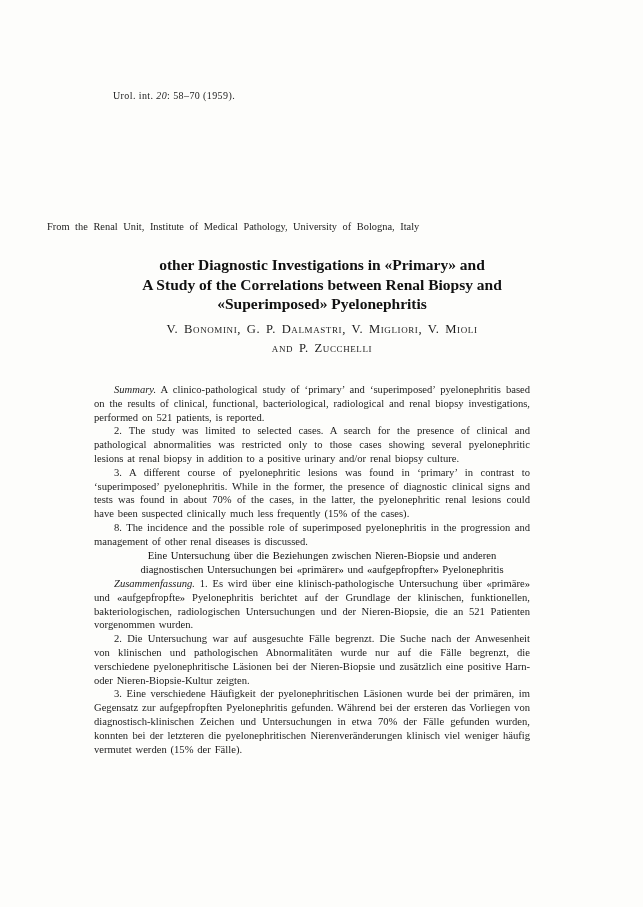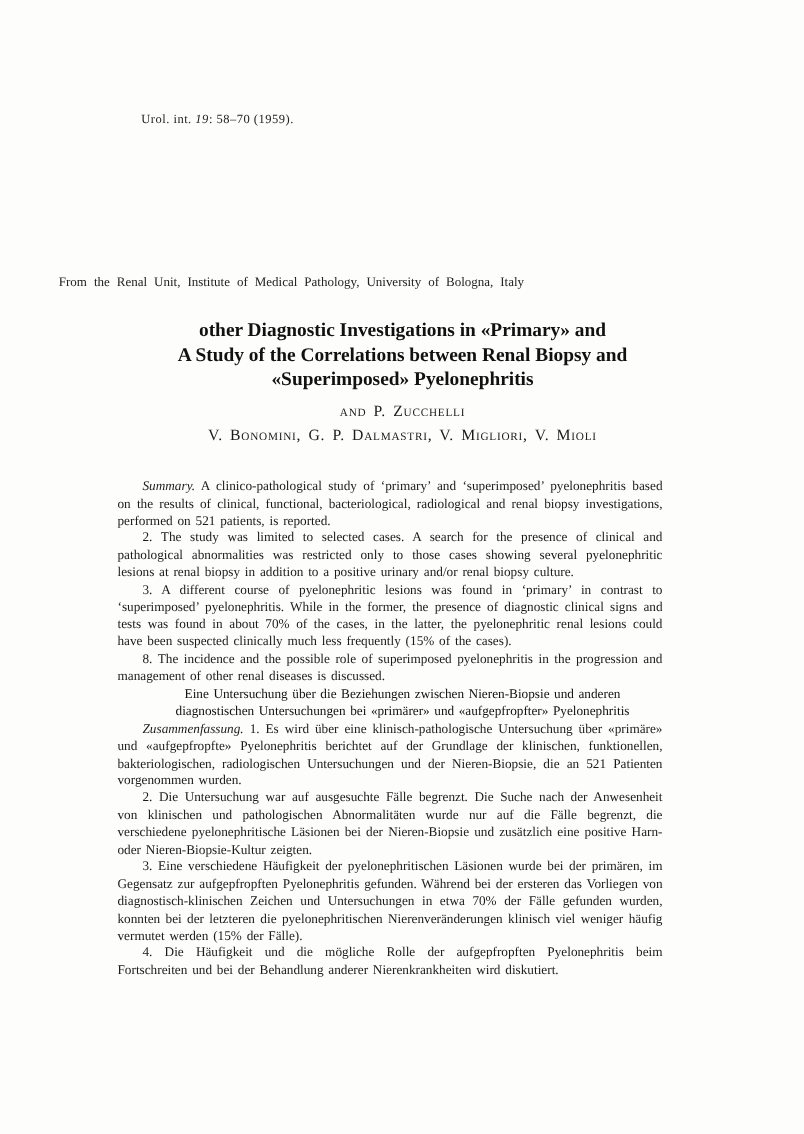--- a/index.html
+++ b/index.html
@@ -71,48 +71,47 @@
     word-spacing: 1px;
     color: #111;
   }
 </style>
 </head>
 <body>
 
 <div class="page">
 
   <div class="journal-ref">
-    <span>Urol. int. </span><span class="vol">19</span><span>: 58–70 (1959).</span>
+    <span>Urol. int. </span><span class="vol">20</span><span>: 58–70 (1959).</span>
   </div>
 
   <div class="affiliation">From the Renal Unit, Institute of Medical Pathology, University of Bologna, Italy</div>
 
   <div class="title-block">
     <div>other Diagnostic Investigations in «Primary» and</div>
     <div>A Study of the Correlations between Renal Biopsy and</div>
     <div>«Superimposed» Pyelonephritis</div>
   </div>
 
   <div class="authors-block">
+    <div>V. Bonomini, G. P. Dalmastri, V. Migliori, V. Mioli</div>
     <div>and P. Zucchelli</div>
-    <div>V. Bonomini, G. P. Dalmastri, V. Migliori, V. Mioli</div>
   </div>
 
   <div class="body-block">
 
     <p><span class="lead">Summary.</span><span> A clinico-pathological study of ‘primary’ and ‘superimposed’ pyelonephritis based on the results of clinical, functional, bacteriological, radiological and renal biopsy investigations, performed on 521 patients, is reported.</span></p>
     <p>2. The study was limited to selected cases. A search for the presence of clinical and pathological abnormalities was restricted only to those cases showing several pyelonephritic lesions at renal biopsy in addition to a positive urinary and/or renal biopsy culture.</p>
     <p>3. A different course of pyelonephritic lesions was found in ‘primary’ in contrast to ‘superimposed’ pyelonephritis. While in the former, the presence of diagnostic clinical signs and tests was found in about 70% of the cases, in the latter, the pyelonephritic renal lesions could have been suspected clinically much less frequently (15% of the cases).</p>
     <p>8. The incidence and the possible role of superimposed pyelonephritis in the progression and management of other renal diseases is discussed.</p>
 
     <p class="heading-de">
       <span style="display:block">Eine Untersuchung über die Beziehungen zwischen Nieren-Biopsie und anderen</span>
       <span style="display:block">diagnostischen Untersuchungen bei «primärer» und «aufgepfropfter» Pyelonephritis</span>
     </p>
 
     <p><span class="lead">Zusammenfassung.</span><span> 1. Es wird über eine klinisch-pathologische Untersuchung über «primäre» und «aufgepfropfte» Pyelonephritis berichtet auf der Grundlage der klinischen, funktionellen, bakteriologischen, radiologischen Untersuchungen und der Nieren-Biopsie, die an 521 Patienten vorgenommen wurden.</span></p>
     <p>2. Die Untersuchung war auf ausgesuchte Fälle begrenzt. Die Suche nach der Anwesenheit von klinischen und pathologischen Abnormalitäten wurde nur auf die Fälle begrenzt, die verschiedene pyelonephritische Läsionen bei der Nieren-Biopsie und zusätzlich eine positive Harn- oder Nieren-Biopsie-Kultur zeigten.</p>
     <p>3. Eine verschiedene Häufigkeit der pyelonephritischen Läsionen wurde bei der primären, im Gegensatz zur aufgepfropften Pyelonephritis gefunden. Während bei der ersteren das Vorliegen von diagnostisch-klinischen Zeichen und Untersuchungen in etwa 70% der Fälle gefunden wurden, konnten bei der letzteren die pyelonephritischen Nierenveränderungen klinisch viel weniger häufig vermutet werden (15% der Fälle).</p>
-    <p>4. Die Häufigkeit und die mögliche Rolle der aufgepfropften Pyelonephritis beim Fortschreiten und bei der Behandlung anderer Nierenkrankheiten wird diskutiert.</p>
 
   </div>
 
 </div>
 
 </body></html>

